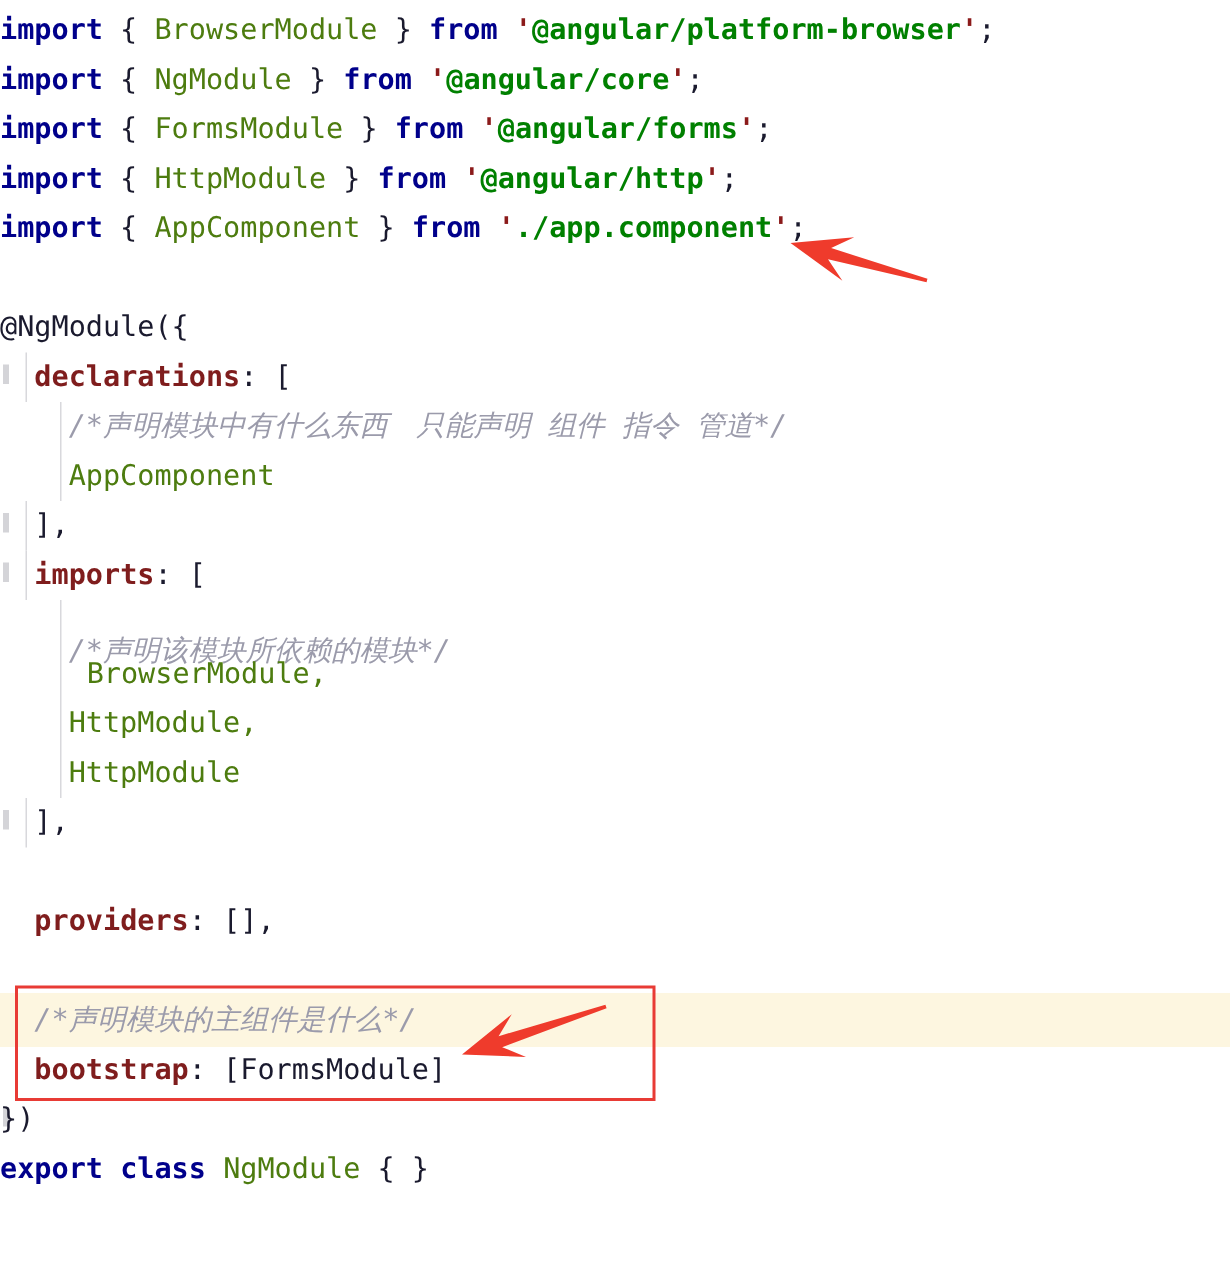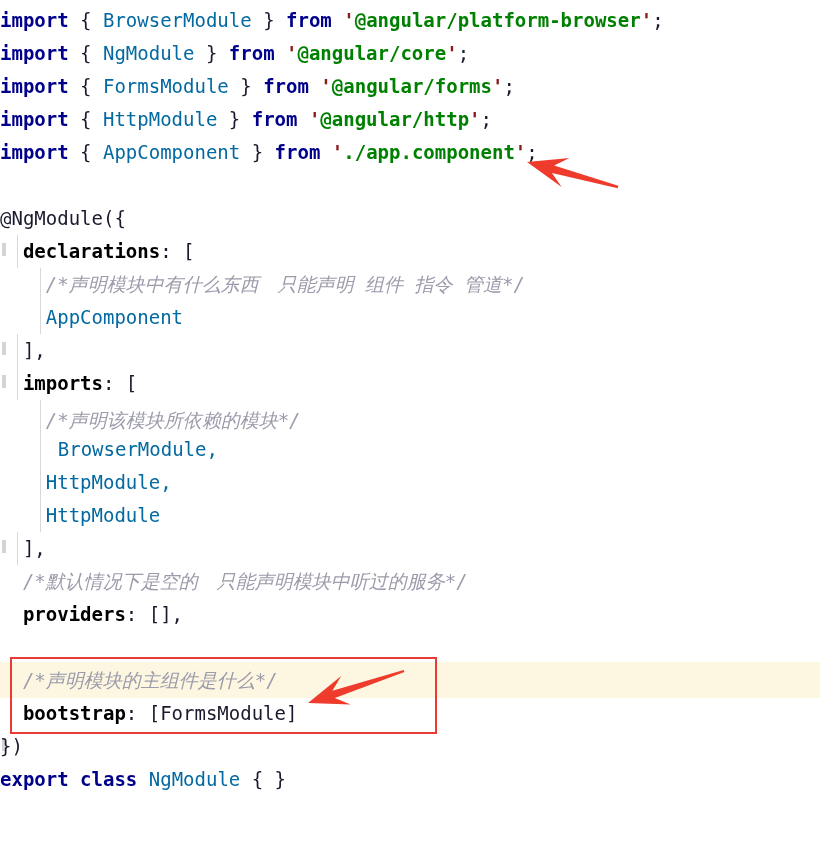--- a/index.html
+++ b/index.html
@@ -35,25 +35,25 @@
     font-family: "DejaVu Sans Mono", "Liberation Mono", monospace;
   }
 
   .ln-text {
     display: inline-block;
     white-space: pre;
   }
 
   
   .kw      { color: #00008b; font-weight: bold; }
-  .prop    { color: #000000; font-weight: bold; }
+  .prop    { color: #7f1d1d; font-weight: bold; }
   .str     { color: #008000; font-weight: bold; }
   .quote   { color: #8b1a1a; font-weight: bold; }
   .punct   { color: #1a1a2e; }
-  .ident   { color: #0369a1; }
+  .ident   { color: #4d7c0f; }
   .cmt     { color: #9b9bab; font-style: italic; font-weight: normal; }
 
   
   .guide {
     position: absolute;
     width: 1px;
     background: #d8d8dc;
   }
 
   
@@ -122,26 +122,26 @@
       <div class="code-line" style="top: 70px;"><span class="ln-text kw">import</span><span class="ln-text punct"> { </span><span class="ln-text ident">FormsModule</span><span class="ln-text punct"> } </span><span class="ln-text kw">from</span><span class="ln-text punct"> </span><span class="ln-text quote">'</span><span class="ln-text str">@angular/forms</span><span class="ln-text quote">'</span><span class="ln-text punct">;</span></div>
       <div class="code-line" style="top: 103px;"><span class="ln-text kw">import</span><span class="ln-text punct"> { </span><span class="ln-text ident">HttpModule</span><span class="ln-text punct"> } </span><span class="ln-text kw">from</span><span class="ln-text punct"> </span><span class="ln-text quote">'</span><span class="ln-text str">@angular/http</span><span class="ln-text quote">'</span><span class="ln-text punct">;</span></div>
       <div class="code-line" style="top: 136px;"><span class="ln-text kw">import</span><span class="ln-text punct"> { </span><span class="ln-text ident">AppComponent</span><span class="ln-text punct"> } </span><span class="ln-text kw">from</span><span class="ln-text punct"> </span><span class="ln-text quote">'</span><span class="ln-text str">./app.component</span><span class="ln-text quote">'</span><span class="ln-text punct">;</span></div>
       <div class="code-line" style="top: 169px;"></div>
       <div class="code-line" style="top: 202px;"><span class="ln-text punct">@NgModule({</span></div>
       <div class="code-line" style="top: 235px;"><span class="ln-text punct">  </span><span class="ln-text prop">declarations</span><span class="ln-text punct">: </span><span class="ln-text punct">[</span></div>
       <div class="code-line" style="top: 268px;"><span class="ln-text punct">    </span><span class="ln-text cmt">/*声明模块中有什么东西　只能声明 组件 指令 管道*/</span></div>
       <div class="code-line" style="top: 301px;"><span class="ln-text punct">    </span><span class="ln-text ident">AppComponent</span></div>
       <div class="code-line" style="top: 334px;"><span class="ln-text punct">  </span><span class="ln-text punct">],</span></div>
       <div class="code-line" style="top: 367px;"><span class="ln-text punct">  </span><span class="ln-text prop">imports</span><span class="ln-text punct">: </span><span class="ln-text punct">[</span></div>
-      <div class="code-line" style="top: 404px;"><span class="ln-text punct">    </span><span class="ln-text cmt">/*声明该模块所依赖的模块*/</span></div>
+      <div class="code-line" style="top: 418px;"><span class="ln-text punct">    </span><span class="ln-text cmt">/*声明该模块所依赖的模块*/</span></div>
       <div class="code-line" style="top: 433px; margin-left: 12px;"><span class="ln-text punct">    </span><span class="ln-text ident">BrowserModule,</span></div>
       <div class="code-line" style="top: 466px;"><span class="ln-text punct">    </span><span class="ln-text ident">HttpModule,</span></div>
       <div class="code-line" style="top: 499px;"><span class="ln-text punct">    </span><span class="ln-text ident">HttpModule</span></div>
       <div class="code-line" style="top: 532px;"><span class="ln-text punct">  </span><span class="ln-text punct">],</span></div>
-      <div class="code-line" style="top: 565px;"><span class="ln-text punct">  </span><span class="ln-text cmt">/*默认情况下是空的　只能声明模块中听过的服务*/</span></div>
+      <div class="code-line" style="top: 565px;"><span class="ln-text punct">  </span></div>
       <div class="code-line" style="top: 598px;"><span class="ln-text punct">  </span><span class="ln-text prop">providers</span><span class="ln-text punct">: </span><span class="ln-text punct">[],</span></div>
       <div class="code-line" style="top: 631px;"></div>
       <div class="code-line" style="top: 664px;"><span class="ln-text punct">  </span><span class="ln-text cmt">/*声明模块的主组件是什么*/</span></div>
       <div class="code-line" style="top: 697px;"><span class="ln-text punct">  </span><span class="ln-text prop">bootstrap</span><span class="ln-text punct">: </span><span class="ln-text punct">[FormsModule]</span></div>
       <div class="code-line" style="top: 730px;"><span class="ln-text punct">})</span></div>
       <div class="code-line" style="top: 763px;"><span class="ln-text kw">export</span><span class="ln-text punct"> </span><span class="ln-text kw">class</span><span class="ln-text punct"> </span><span class="ln-text ident">NgModule</span><span class="ln-text punct"> { }</span></div>
     </div>
 
   <div id="red-box-host">
       <div class="red-box" style="left: 10px; top: 657px; width: 427px; height: 77px; border-color: rgb(232, 59, 53);"></div>

